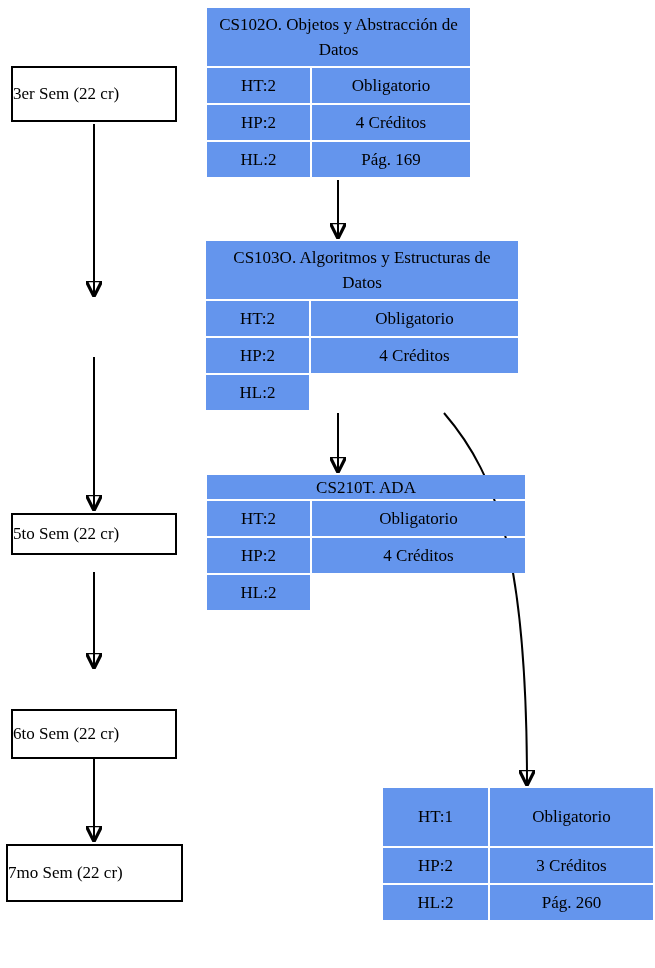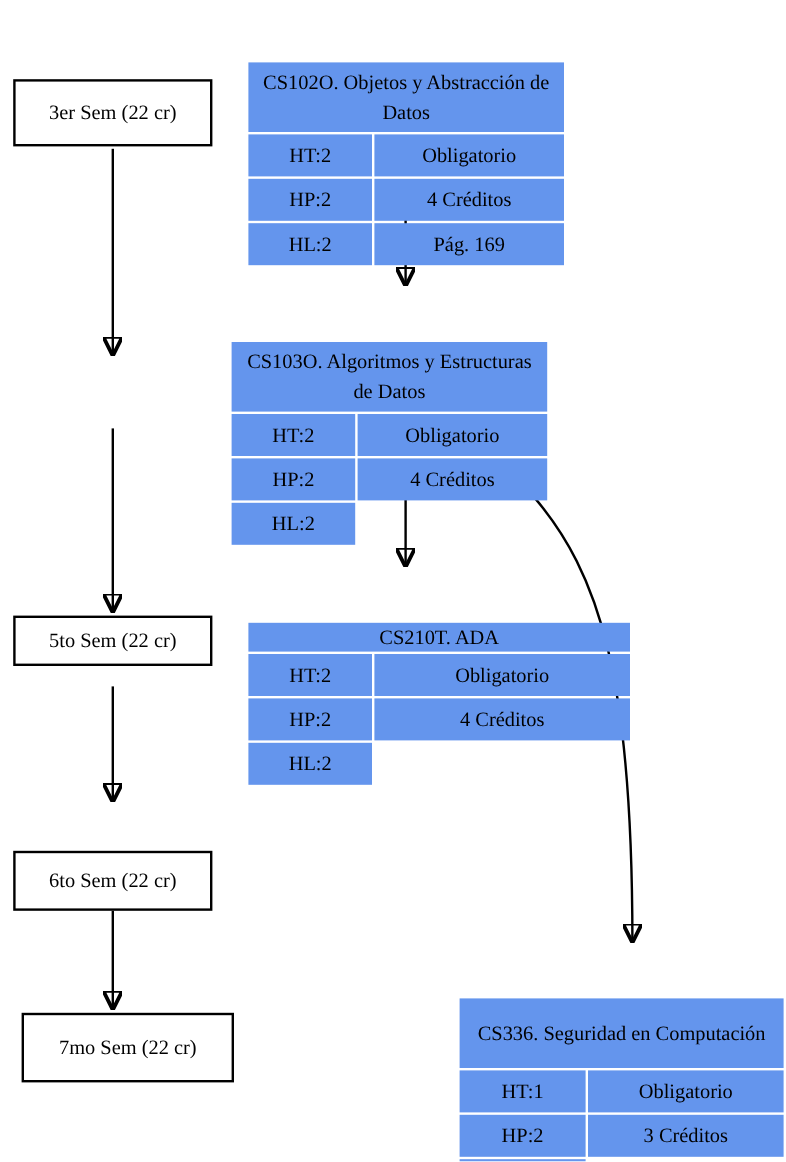--- a/index.html
+++ b/index.html
@@ -22,30 +22,28 @@
     background:var(--bg);
     overflow:hidden;
   }
   
   .sem{
     position:absolute;
     background:var(--bg);
     border:2px solid var(--node-border);
     display:flex;
     align-items:center;
-    justify-content:center;
     font-size:17px;
     white-space:nowrap;
   }
   
   .card{
     position:absolute;
     display:grid;
     gap:2px;
-    margin-top:44px;
   }
   .cell{
     background:var(--card-fill);
     display:flex;
     align-items:center;
     justify-content:center;
     font-size:17px;
     text-align:center;
   }
   .cell.title{
@@ -87,54 +85,54 @@
 
   <div class="sem" style="left:11px;top:66px;width:166px;height:56px">
     <span>3er Sem (22 cr)</span>
   </div>
   <div class="sem" style="left:11px;top:513px;width:166px;height:42px">
     <span>5to Sem (22 cr)</span>
   </div>
   <div class="sem" style="left:11px;top:709px;width:166px;height:50px">
     <span>6to Sem (22 cr)</span>
   </div>
-  <div class="sem" style="left:18px;top:844px;width:177px;height:58px">
+  <div class="sem" style="left:6px;top:844px;width:177px;height:58px">
     <span>7mo Sem (22 cr)</span>
   </div>
 
   <div class="card" style="left:207px;top:8px;width:263px;grid-template-columns:103px 1fr;grid-template-rows:58px 35px 35px 35px">
     <div class="cell title">CS102O. Objetos y Abstracción de Datos</div>
     <div class="cell">HT:2</div>
     <div class="cell">Obligatorio</div>
     <div class="cell">HP:2</div>
     <div class="cell">4 Créditos</div>
     <div class="cell">HL:2</div>
     <div class="cell">Pág. 169</div>
   </div>
 
-  <div class="card" style="left:193px;top:241px;width:263px;grid-template-columns:103px 1fr;grid-template-rows:58px 35px 35px 35px">
+  <div class="card" style="left:206px;top:241px;width:312px;grid-template-columns:103px 1fr;grid-template-rows:58px 35px 35px 35px">
     <div class="cell title">CS103O. Algoritmos y Estructuras de Datos</div>
     <div class="cell">HT:2</div>
     <div class="cell">Obligatorio</div>
     <div class="cell">HP:2</div>
     <div class="cell">4 Créditos</div>
     <div class="cell">HL:2</div>
   </div>
 
   <div class="card" style="left:207px;top:475px;width:318px;grid-template-columns:103px 1fr;grid-template-rows:24px 35px 35px 35px">
     <div class="cell title">CS210T. ADA</div>
     <div class="cell">HT:2</div>
     <div class="cell">Obligatorio</div>
     <div class="cell">HP:2</div>
     <div class="cell">4 Créditos</div>
     <div class="cell">HL:2</div>
   </div>
 
   <div class="card" style="left:383px;top:788px;width:270px;grid-template-columns:105px 1fr;grid-template-rows:58px 35px 35px 35px">
-    <div class="cell title">CS336. Seguridad en Computación</div>
     <div class="cell">HT:1</div>
     <div class="cell">Obligatorio</div>
     <div class="cell">HP:2</div>
     <div class="cell">3 Créditos</div>
     <div class="cell">HL:2</div>
+    <div class="cell">Pág. 260</div>
   </div>
 
 </div>
 
 </body></html>

